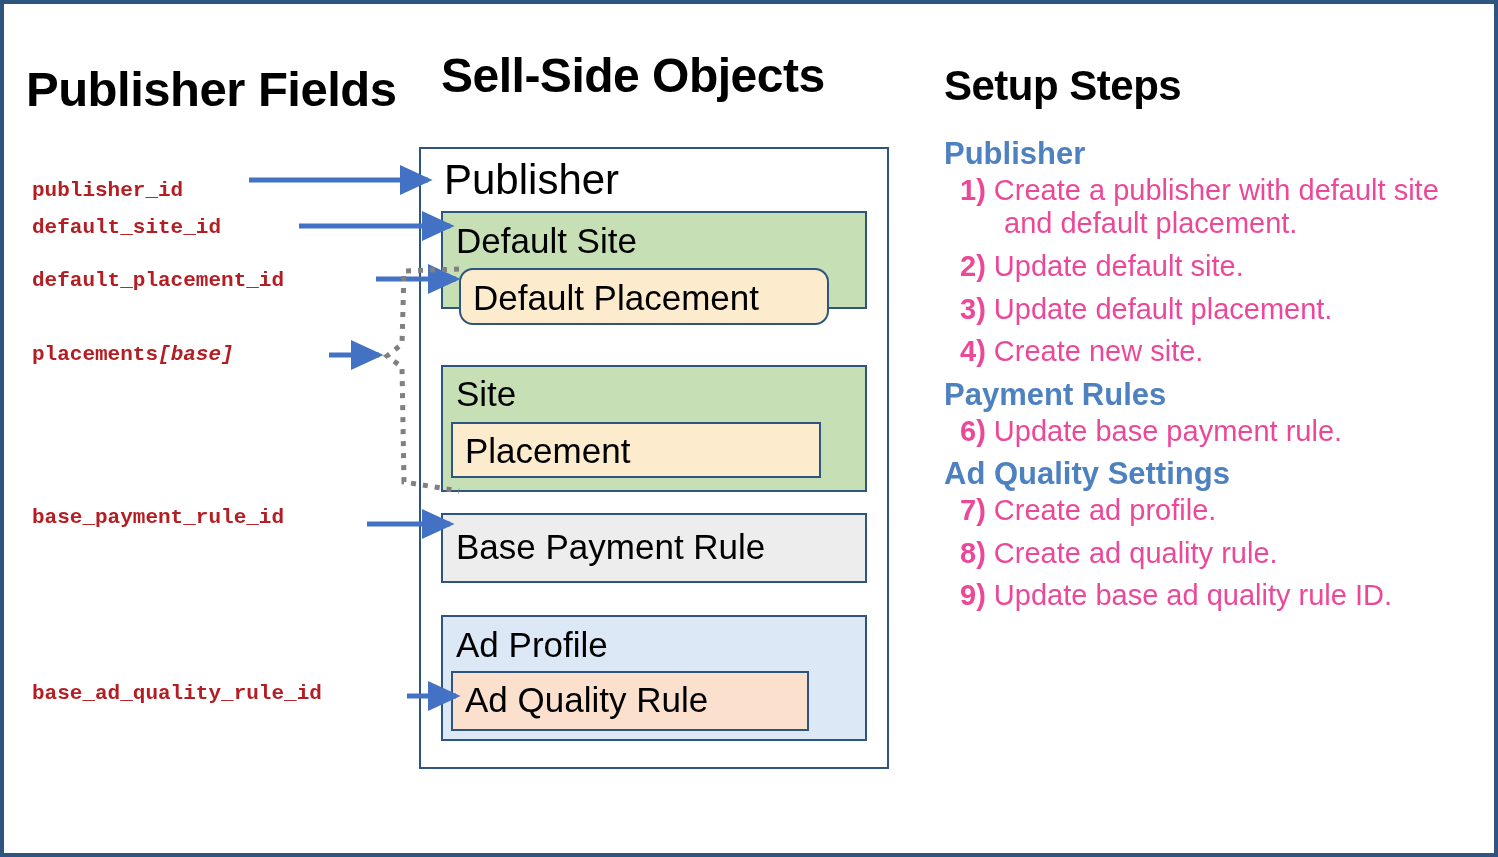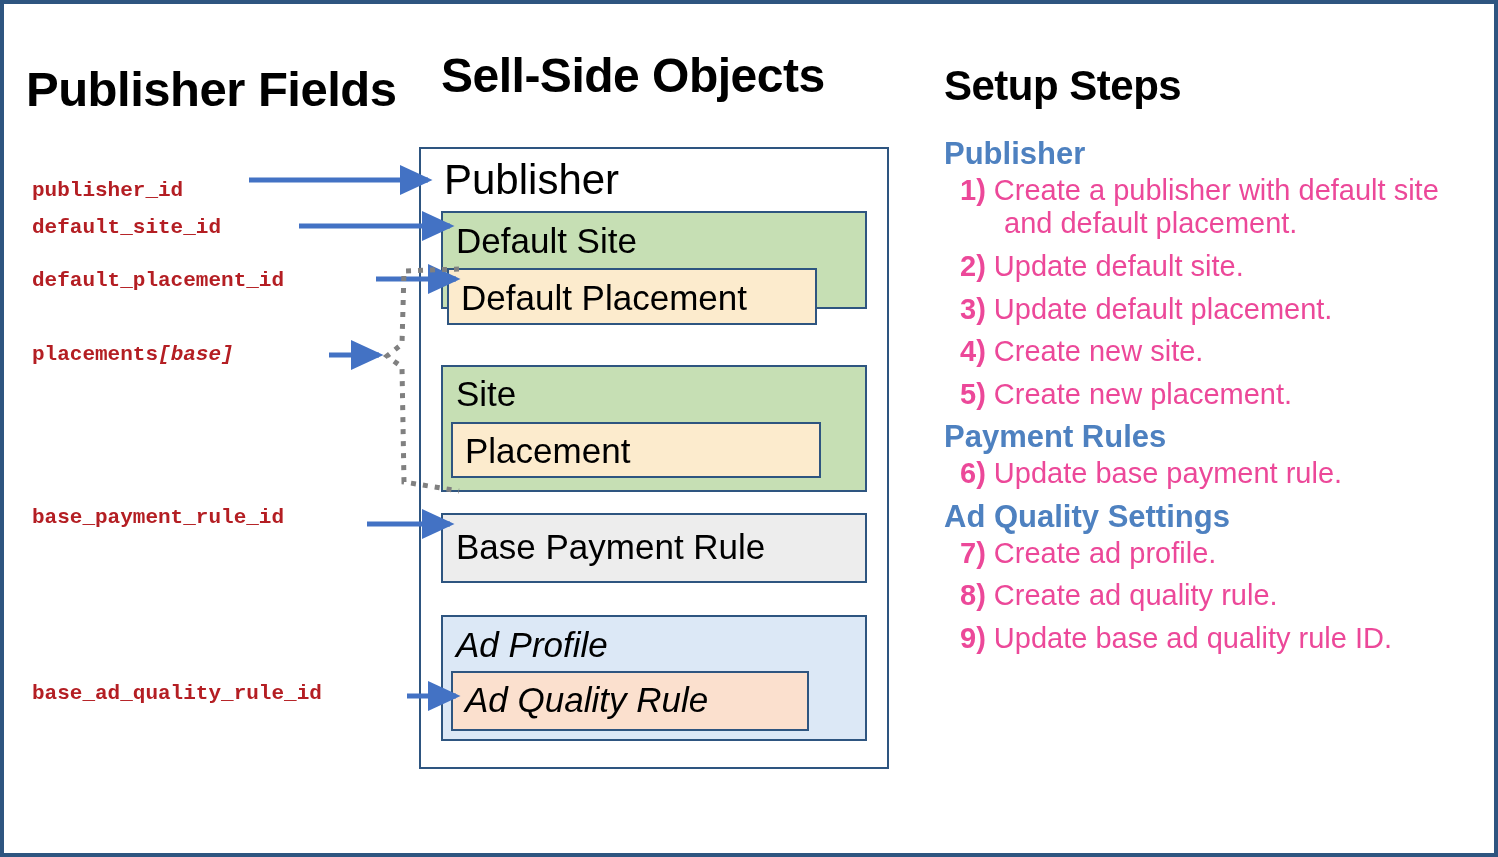--- a/index.html
+++ b/index.html
@@ -70,38 +70,38 @@
   }
   .box-green{ background:#C6DFB4; }
   .box-cream{ background:#FCEBCD; }
   .box-gray { background:#EDEDED; }
   .box-blue { background:#DCE8F6; }
   .box-peach{ background:#FBE0CE; }
 
   
   #box-default-site{ left:437px; top:207px; width:426px; height:98px; }
   #box-default-site .lbl{ position:absolute; left:13px; top:10px; }
-  #box-default-placement{ left:4px; top:55px; width:370px; height:57px;
-                          position:absolute; }
+  #box-default-placement{ left:16px; top:55px; width:370px; height:57px;
+                          position:absolute;border-radius:14px; }
   #box-default-placement .lbl{ position:absolute; left:12px; top:10px; }
 
   
   #box-site{ left:437px; top:361px; width:426px; height:127px; }
   #box-site .lbl{ position:absolute; left:13px; top:9px; }
   #box-placement{ left:8px; top:55px; width:370px; height:56px;
                   position:absolute; }
   #box-placement .lbl{ position:absolute; left:12px; top:9px; }
 
   
   #box-base-payment-rule{ left:437px; top:509px; width:426px; height:70px; }
   #box-base-payment-rule .lbl{ position:absolute; left:13px; top:14px; }
 
   
   #box-ad-profile{ left:437px; top:611px; width:426px; height:126px; }
-  #box-ad-profile .lbl{ position:absolute; left:13px; top:10px;font-style:italic; }
+  #box-ad-profile .lbl{ position:absolute; left:13px; top:10px; }
   #box-ad-quality-rule{ left:8px; top:54px; width:358px; height:60px;
                         position:absolute; }
   #box-ad-quality-rule .lbl{ position:absolute; left:12px; top:9px; }
 
   
   #connectors{
     position:absolute; left:0; top:0;
     width:1498px; height:857px;
     pointer-events:none;
   }
@@ -228,24 +228,20 @@
       <span class="txt">Update default site.</span>
     </div>
     <div class="step">
       <span class="num">3)</span>
       <span class="txt">Update default placement.</span>
     </div>
     <div class="step">
       <span class="num">4)</span>
       <span class="txt">Create new site.</span>
     </div>
-    <div class="step">
-      <span class="num">5)</span>
-      <span class="txt">Create new placement.</span>
-    </div>
 
     <div class="group-head gap-before">Payment Rules</div>
     <div class="step">
       <span class="num">6)</span>
       <span class="txt">Update base payment rule.</span>
     </div>
 
     <div class="group-head gap-before">Ad Quality Settings</div>
     <div class="step">
       <span class="num">7)</span>

